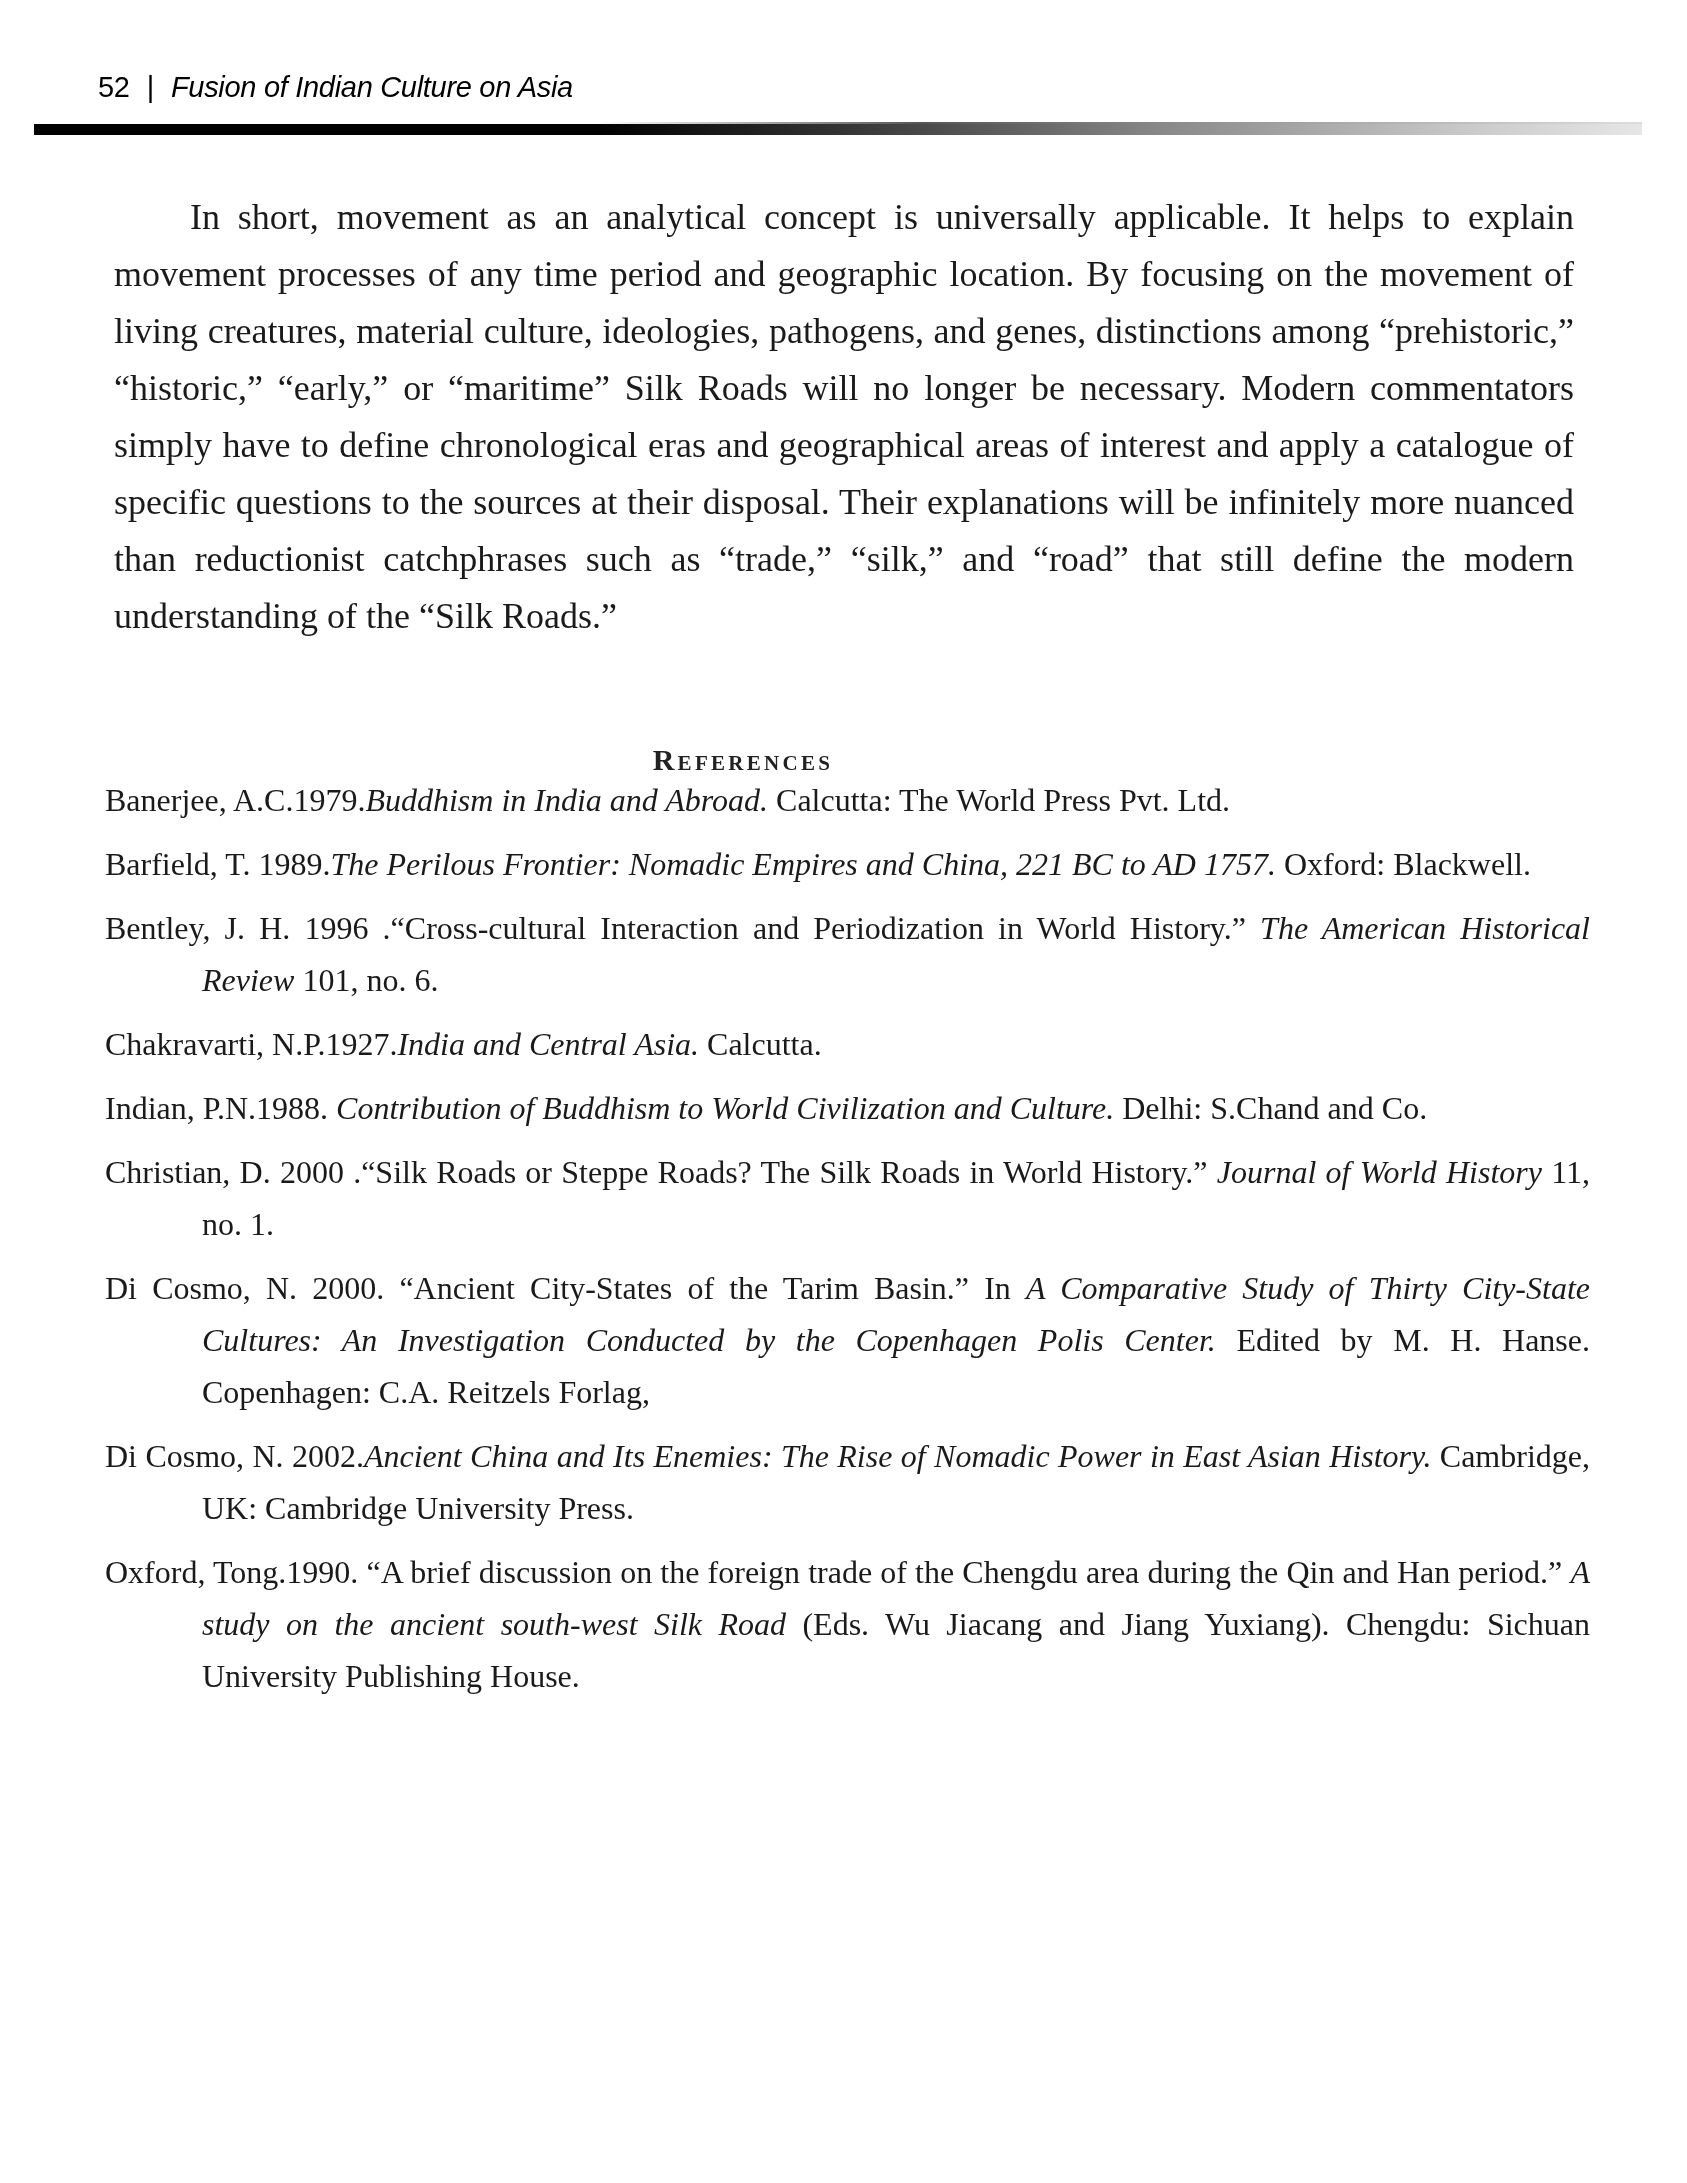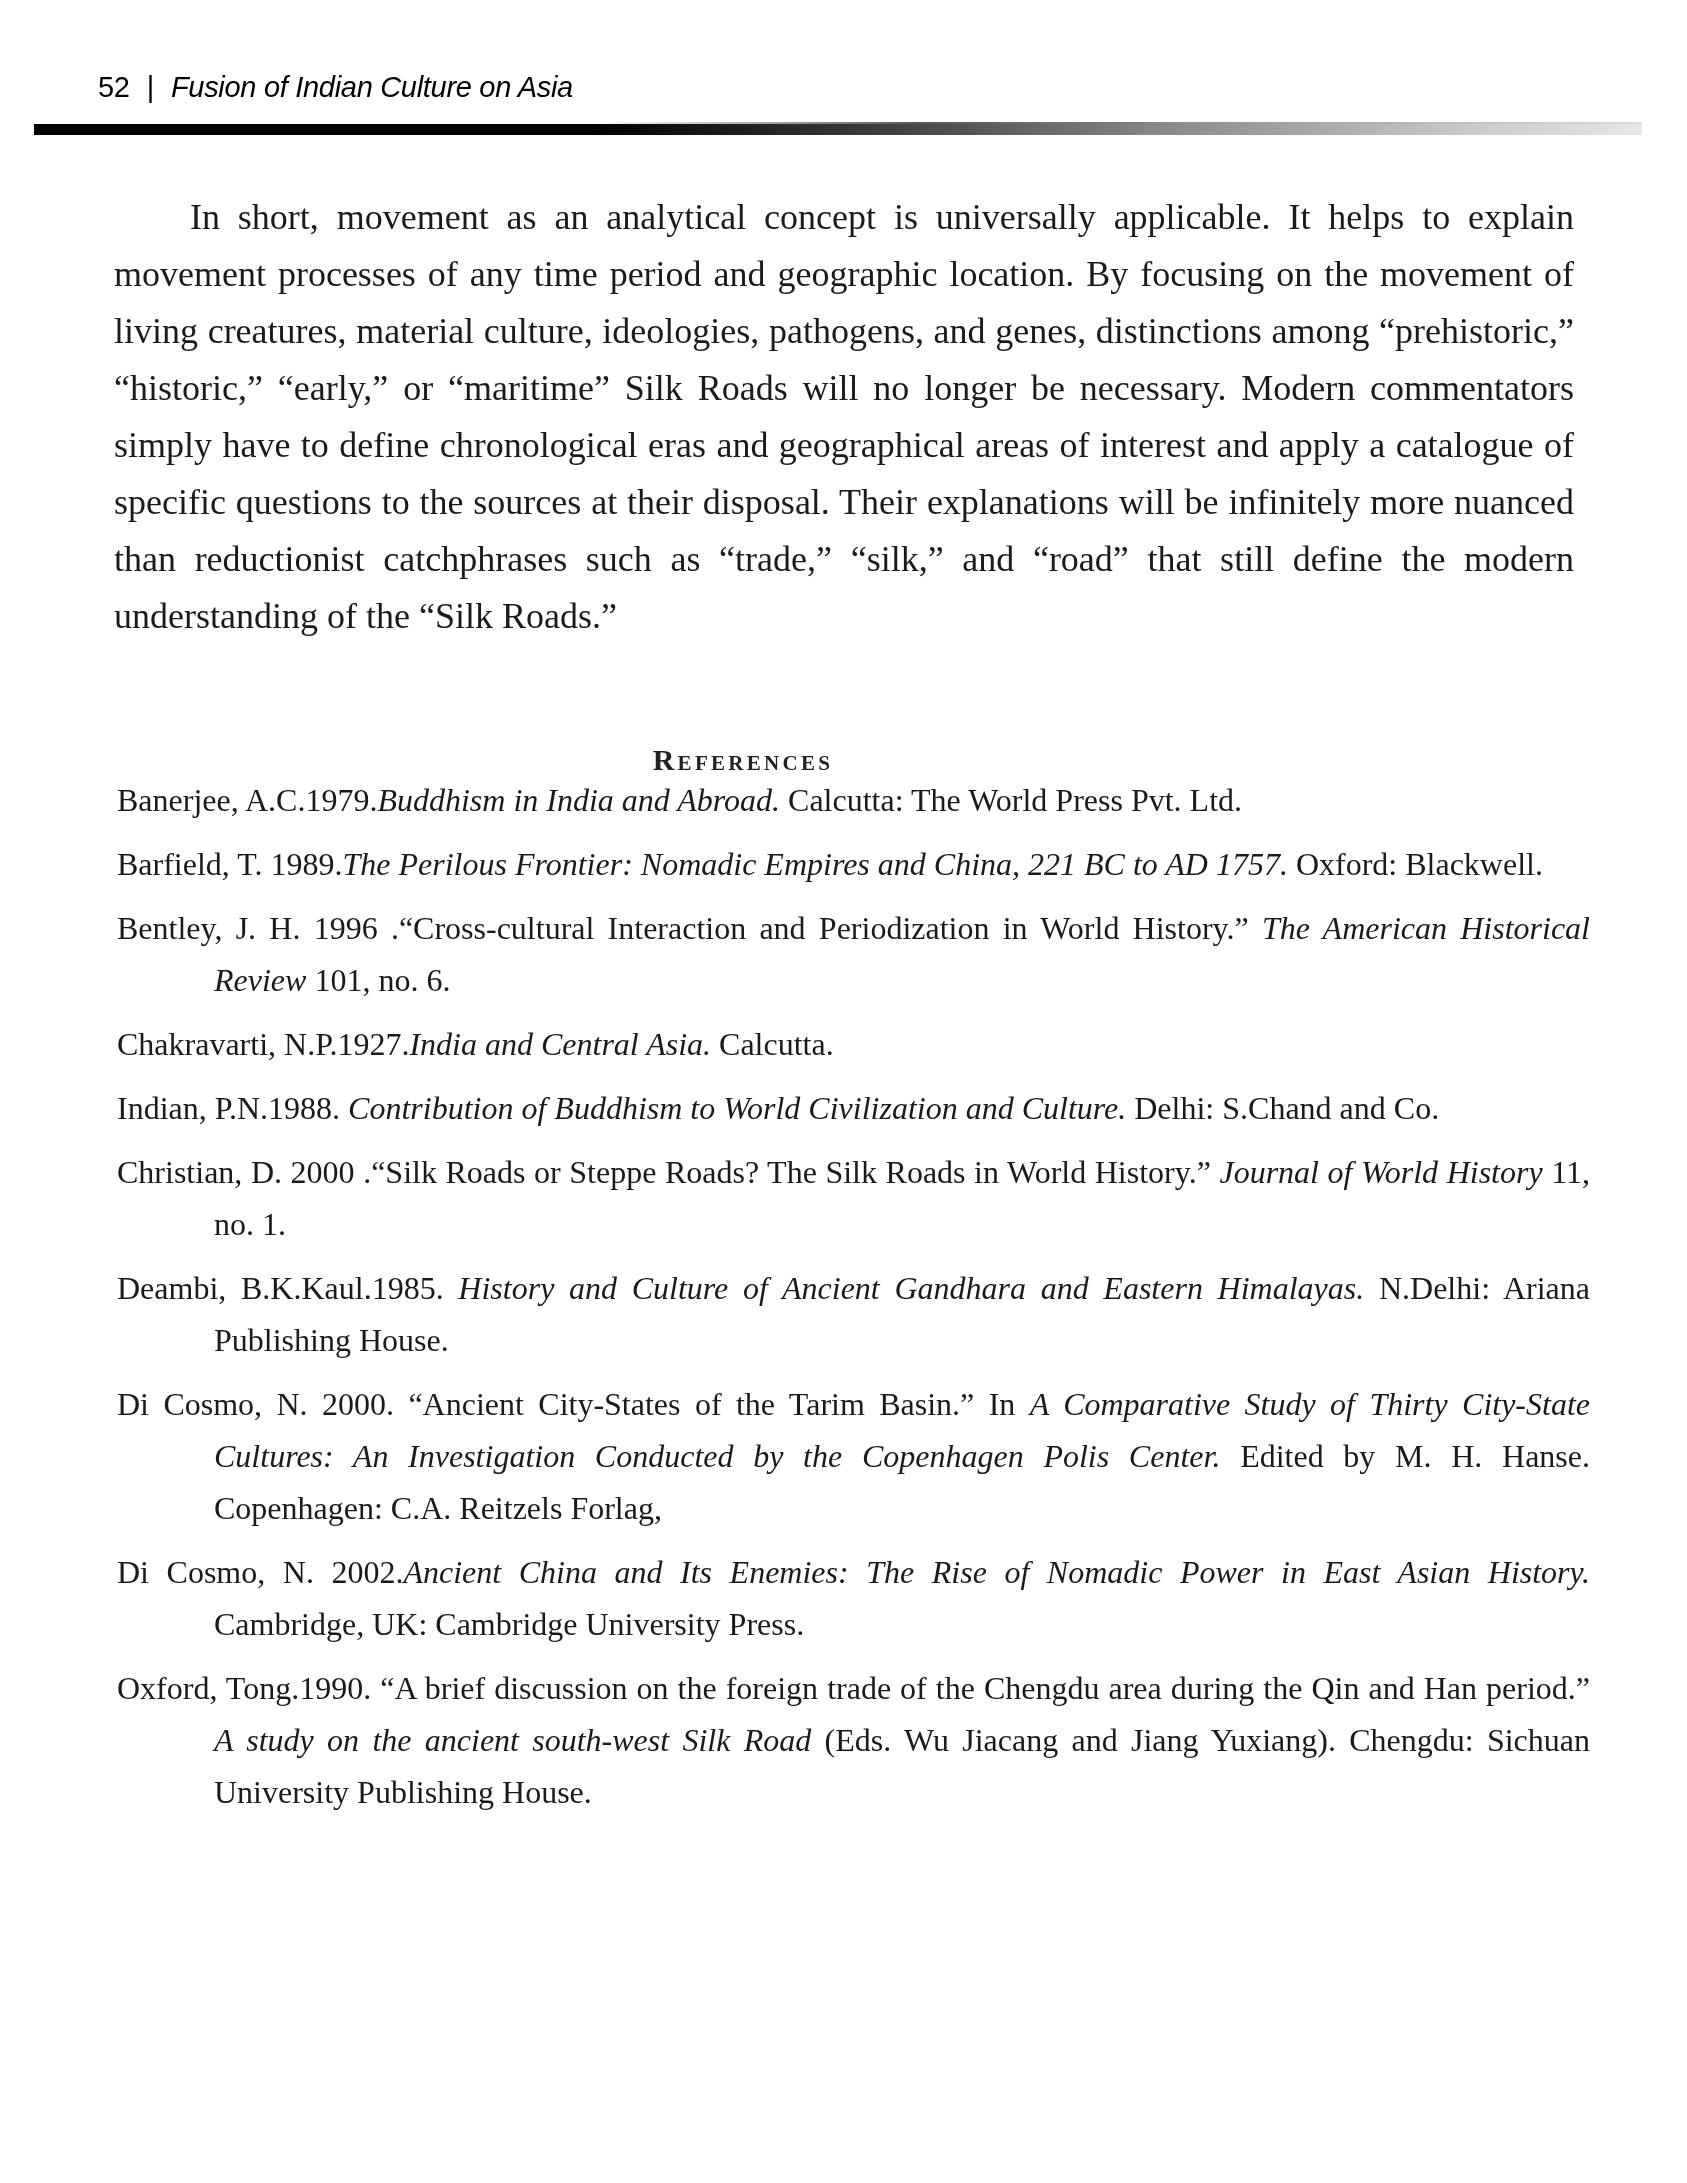--- a/index.html
+++ b/index.html
@@ -13,21 +13,21 @@
   .rule { position:absolute; left:34px; top:124px; width:1608px; height:10.6px;
           background:linear-gradient(90deg,#000 0%,#000 35%,#333 50%,#888 70%,#ccc 90%,#e6e6e6 100%); }
   .rule-top { position:absolute; left:34px; top:122px; width:1608px; height:2.6px;
           background:linear-gradient(90deg,rgba(0,0,0,0) 0%, rgba(0,0,0,0) 35%, #555 55%, #999 75%, #ddd 100%); }
   .body-text { position:absolute; left:98px; top:173px; width:1492px; font-size:36px; line-height:57px;
                text-align:justify; text-align-last:left; }
   .body-text p { margin:16px; text-indent:76px; }
   .refs-heading { position:absolute; left:0; width:1486px; top:718px; text-align:center; font-size:30px;
                   font-variant:small-caps; letter-spacing:3.3px; font-weight:bold; color:#222; }
   .refs { position:absolute; left:101px; top:774px; width:1489px; font-size:32px; line-height:52px; }
-  .ref { margin:0 0 12px 16px; padding-left:97px; text-indent:-97px; text-align:justify; text-align-last:left; }
+  .ref { margin:0 0 12px 4px; padding-left:97px; text-indent:-97px; text-align:justify; text-align-last:left; }
   .ref i { font-style:italic; }
 </style>
 </head>
 <body>
 
 <header class="running-head">
   <span class="pno">52</span><span class="sep">|</span><span class="title">Fusion of Indian Culture on Asia</span>
 </header>
 <div class="rule-top"></div>
 <div class="rule"></div>
@@ -38,18 +38,17 @@
 
 <h2 class="refs-heading">References</h2>
 
 <section class="refs">
   <p class="ref"><span>Banerjee, A.C.1979.</span><i>Buddhism in India and Abroad.</i><span> Calcutta: The World Press Pvt. Ltd.</span></p>
   <p class="ref"><span>Barfield, T. 1989.</span><i>The Perilous Frontier: Nomadic Empires and China, 221 BC to AD 1757.</i><span> Oxford: Blackwell.</span></p>
   <p class="ref"><span>Bentley, J. H. 1996 .“Cross-cultural Interaction and Periodization in World History.” </span><i>The American Historical Review</i><span> 101, no. 6.</span></p>
   <p class="ref"><span>Chakravarti, N.P.1927.</span><i>India and Central Asia.</i><span> Calcutta.</span></p>
   <p class="ref"><span>Indian, P.N.1988. </span><i>Contribution of Buddhism to World Civilization and Culture.</i><span> Delhi: S.Chand and Co.</span></p>
   <p class="ref"><span>Christian, D. 2000 .“Silk Roads or Steppe Roads? The Silk Roads in World History.” </span><i>Journal of World History</i><span> 11, no. 1.</span></p>
-  <p class="ref"><span>Deambi, B.K.Kaul.1985. </span><i>History and Culture of Ancient Gandhara and Eastern Himalayas.</i><span> N.Delhi: Ariana Publishing House.</span></p>
   <p class="ref"><span>Di Cosmo, N. 2000. “Ancient City-States of the Tarim Basin.” In </span><i>A Comparative Study of Thirty City-State Cultures: An Investigation Conducted by the Copenhagen Polis Center.</i><span> Edited by M. H. Hanse. Copenhagen: C.A. Reitzels Forlag,</span></p>
   <p class="ref"><span>Di Cosmo, N. 2002.</span><i>Ancient China and Its Enemies: The Rise of Nomadic Power in East Asian History.</i><span> Cambridge, UK: Cambridge University Press.</span></p>
   <p class="ref"><span>Oxford, Tong.1990. “A brief discussion on the foreign trade of the Chengdu area during the Qin and Han period.” </span><i>A study on the ancient south-west Silk Road</i><span> (Eds. Wu Jiacang and Jiang Yuxiang). Chengdu: Sichuan University Publishing House.</span></p>
 </section>
 
 
 </body></html>

